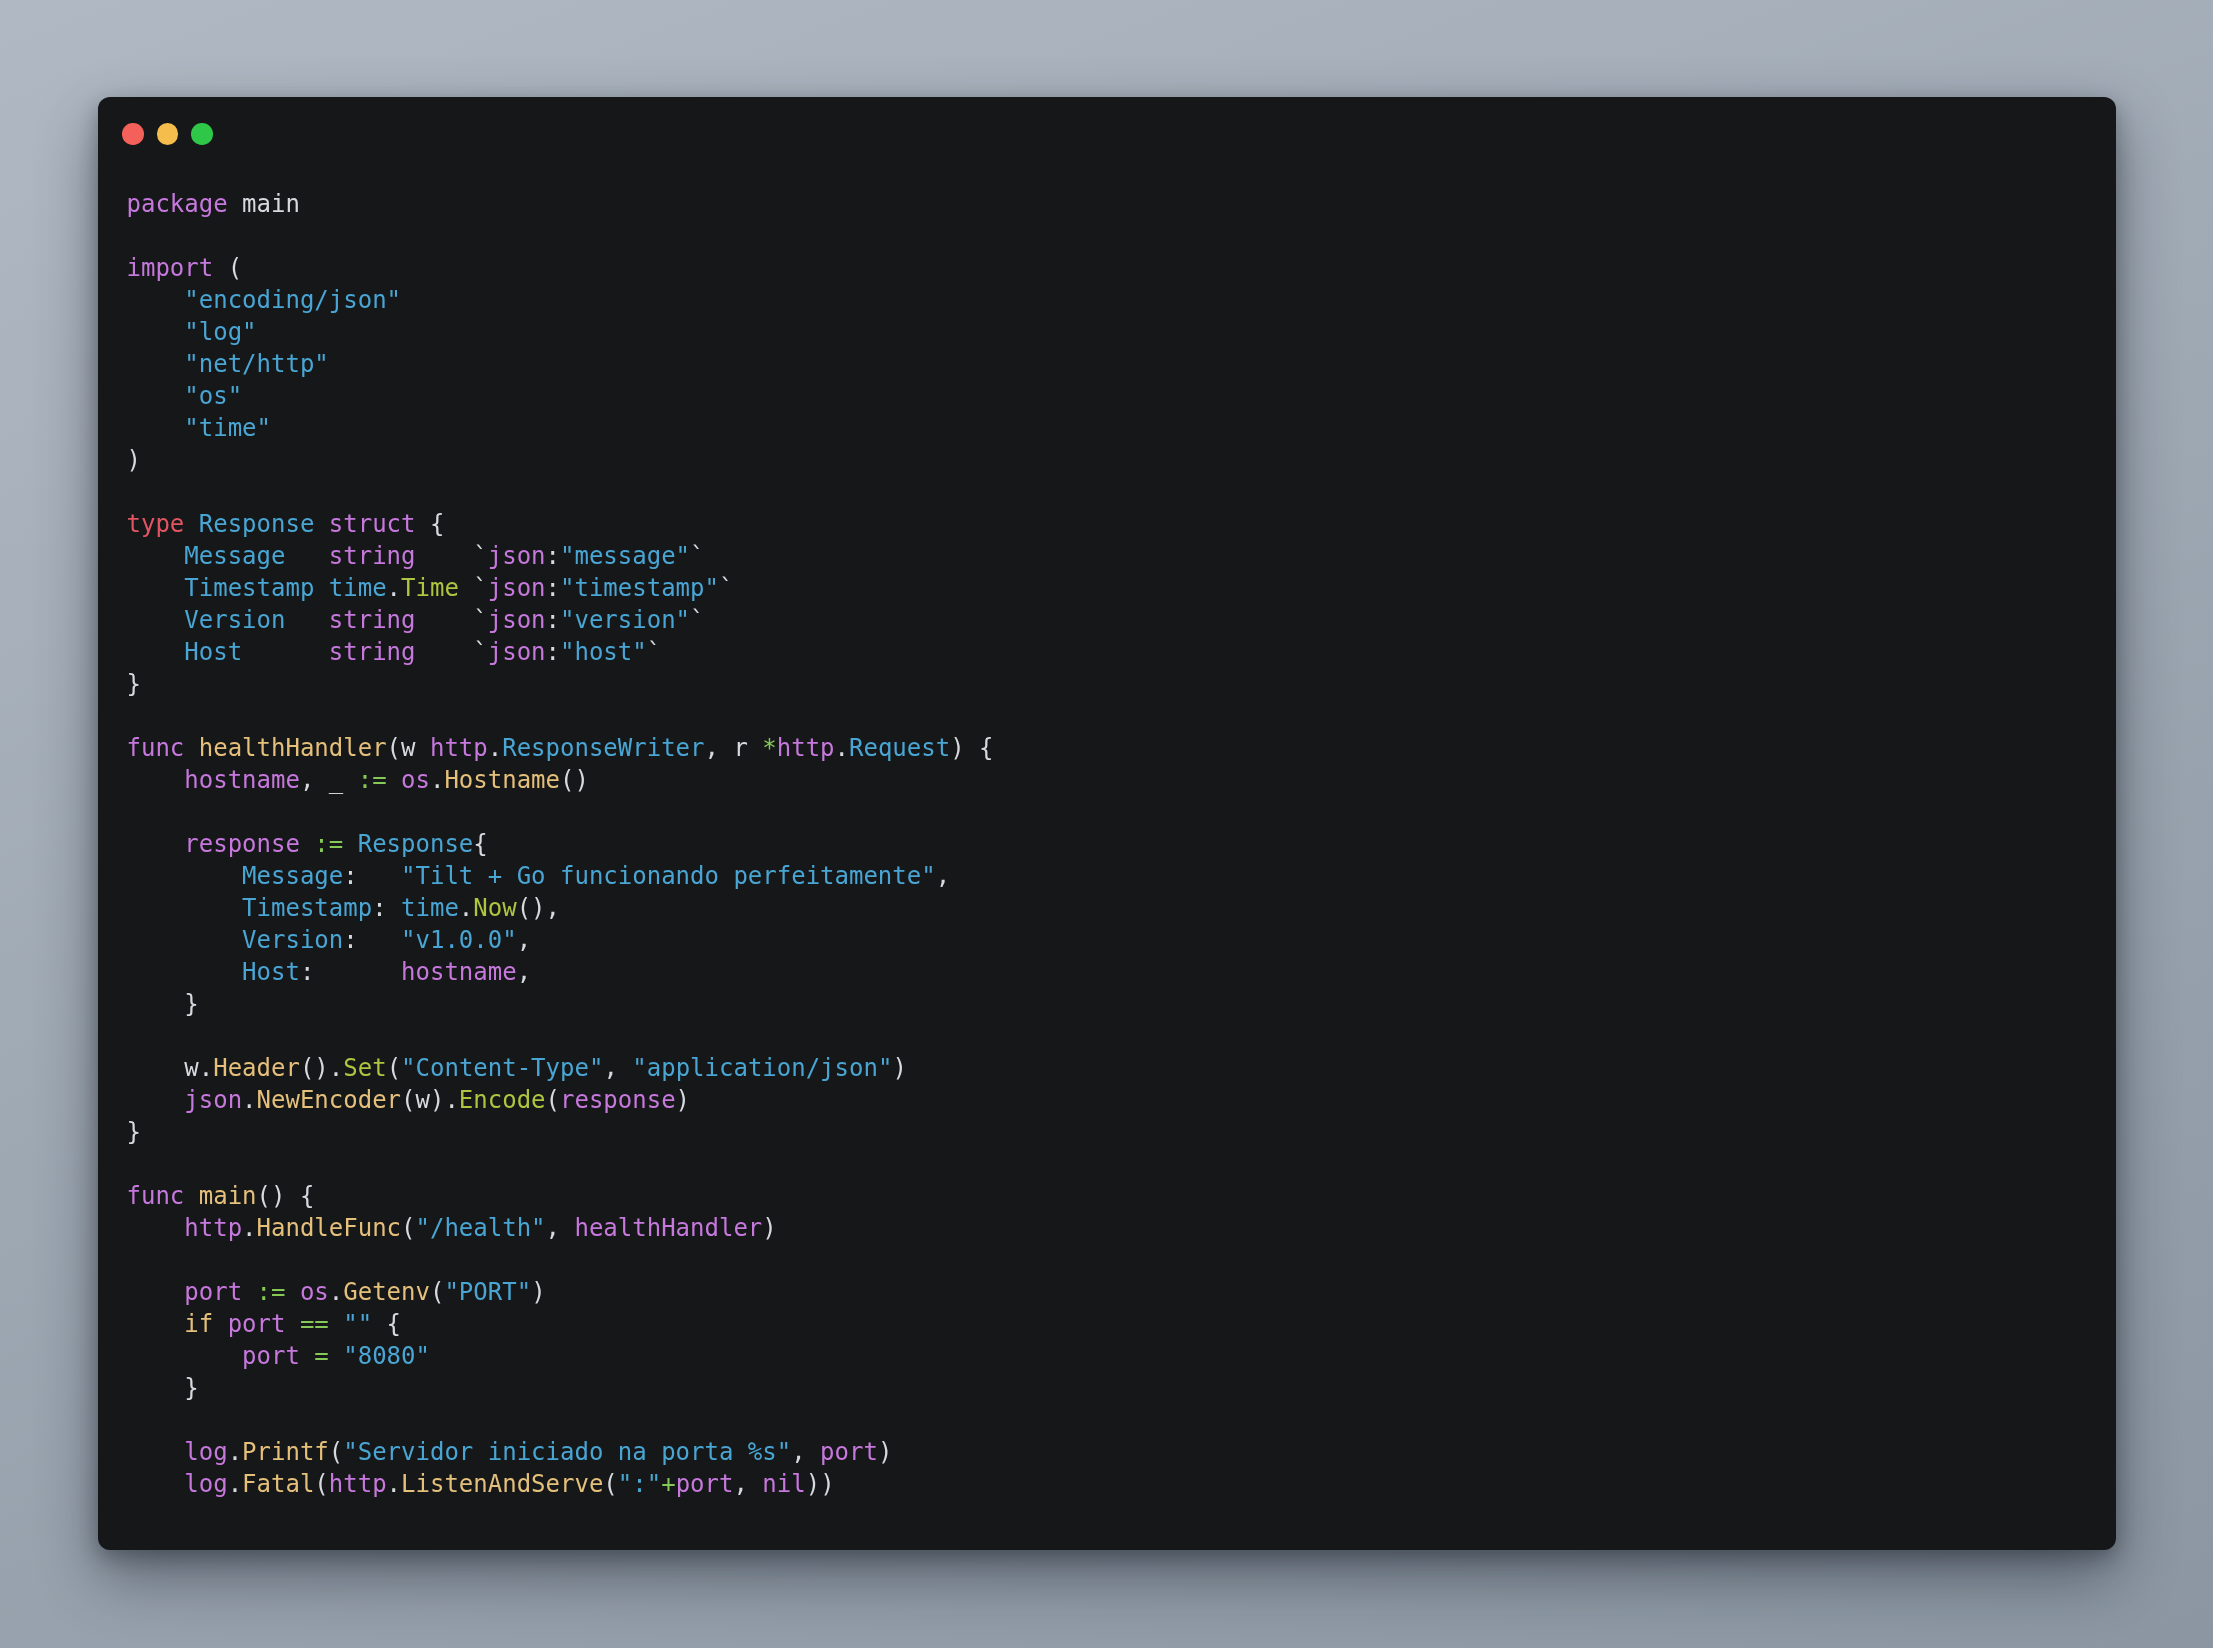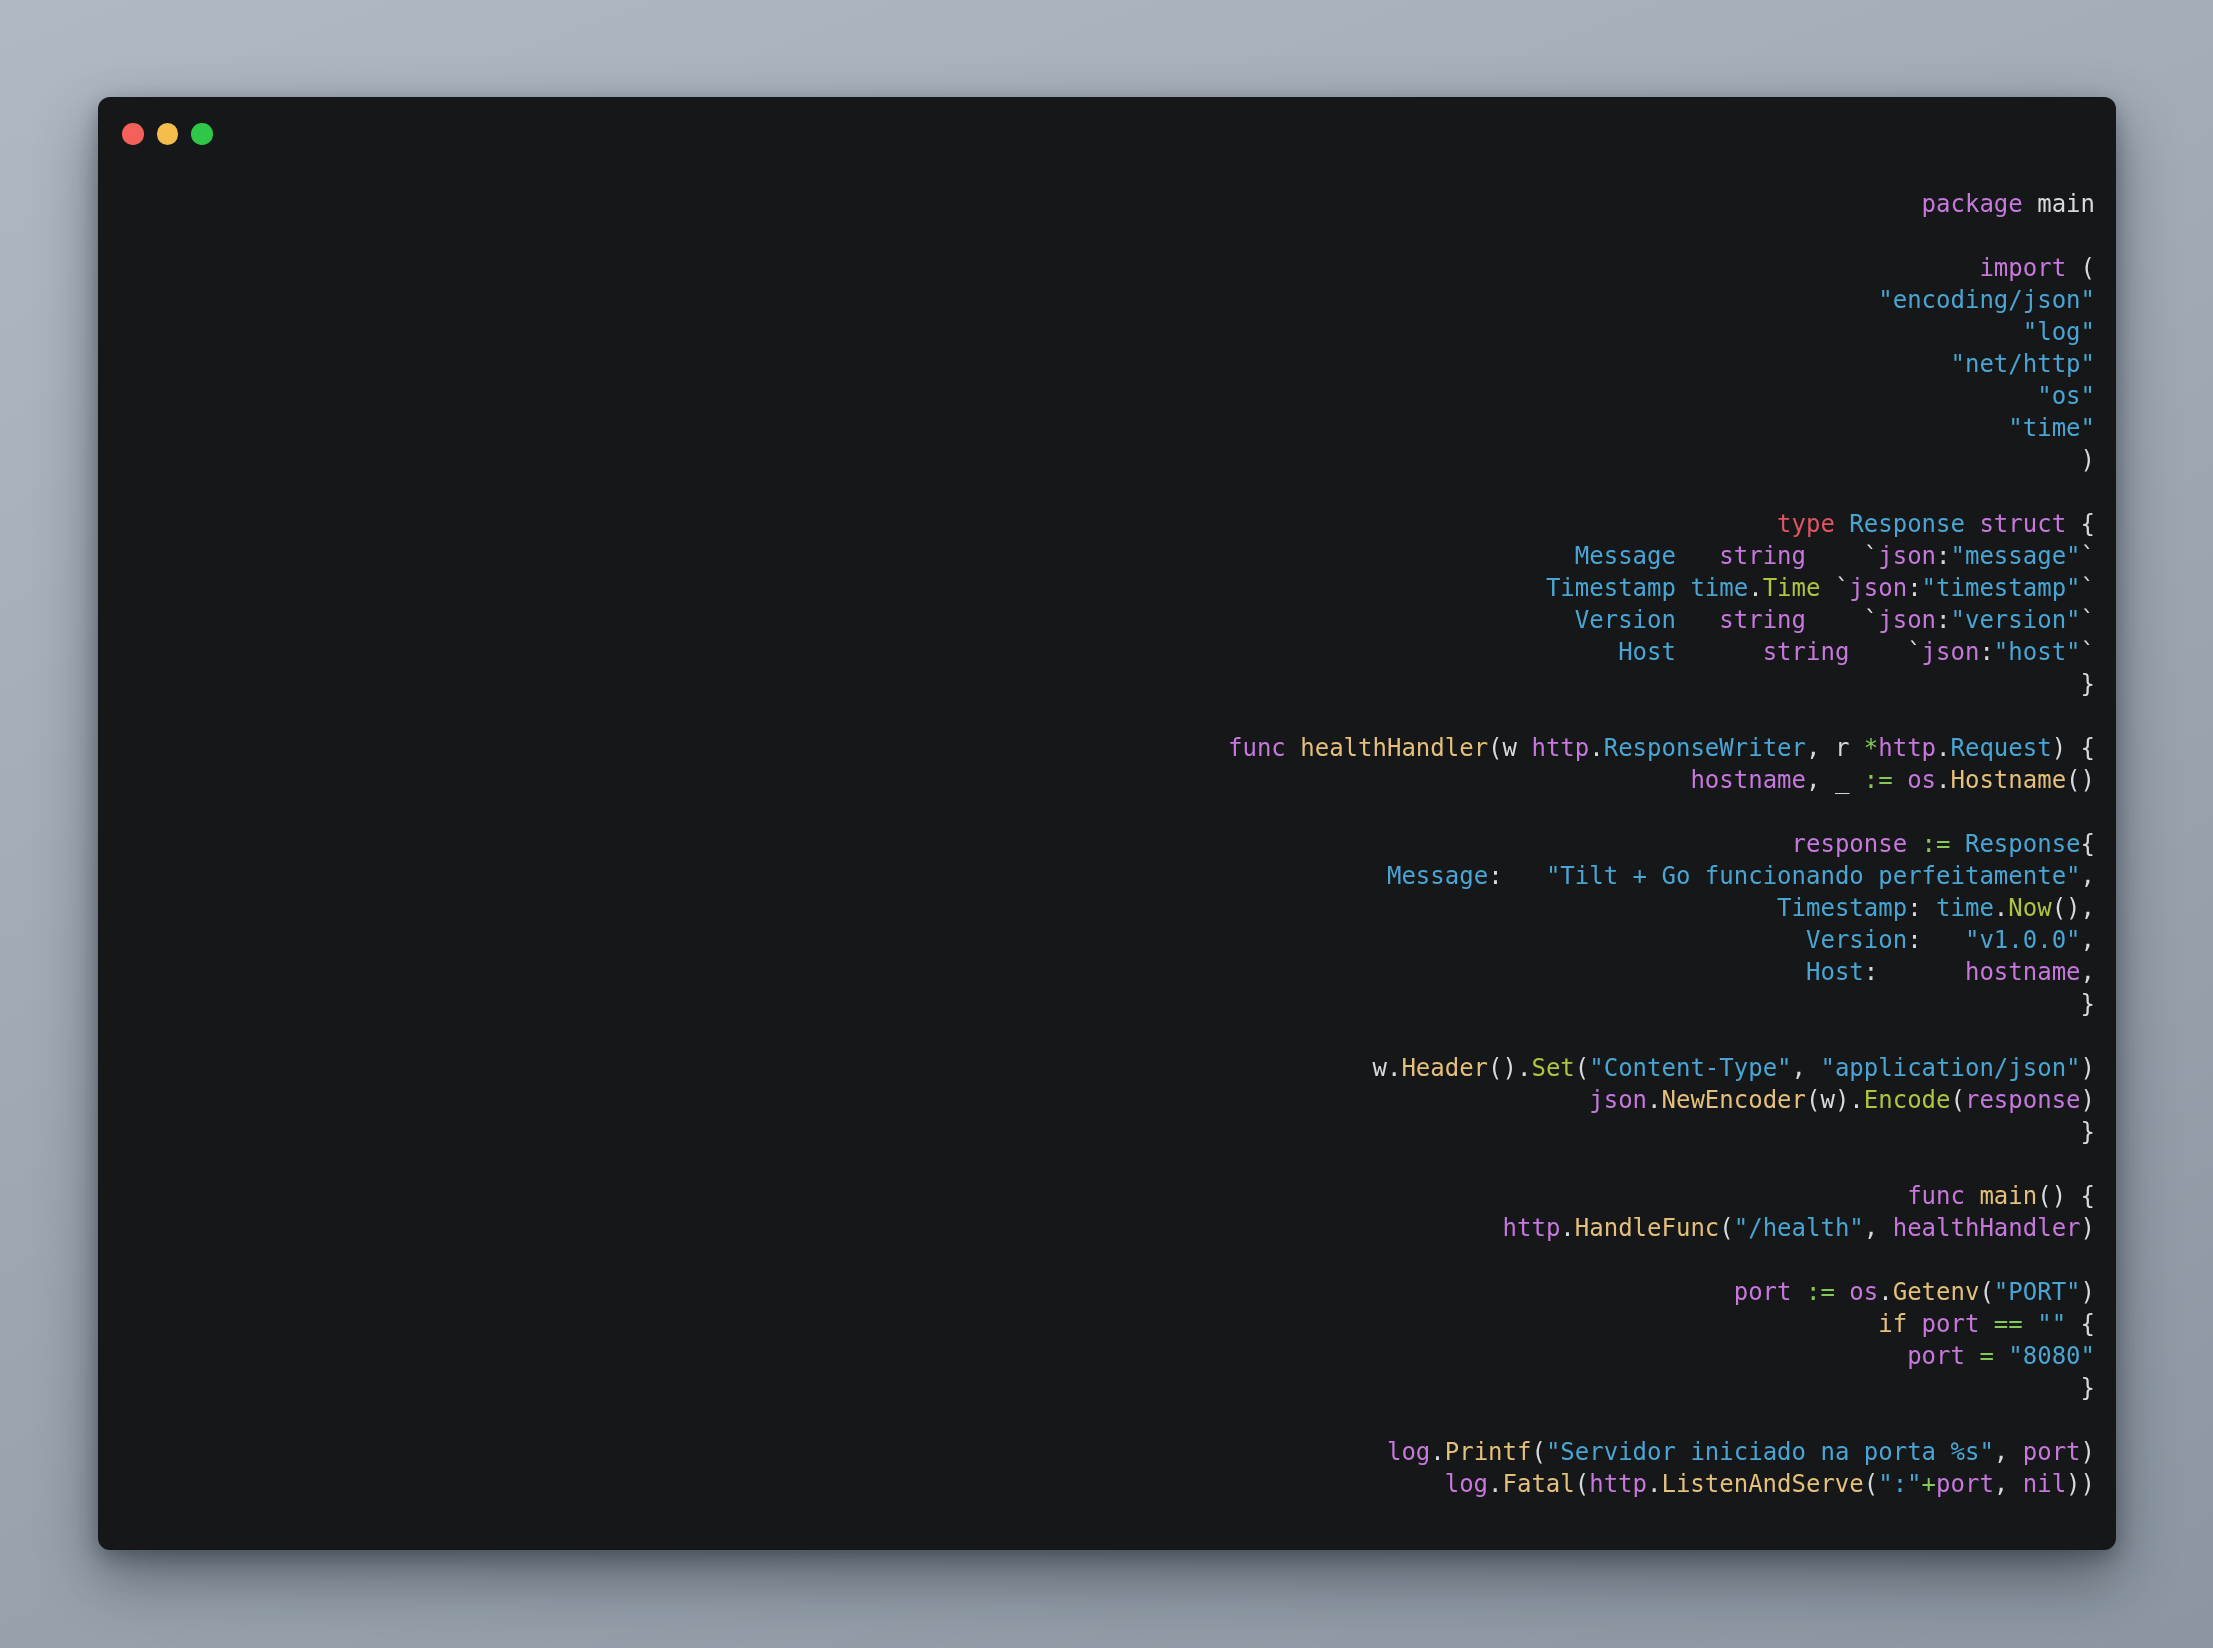--- a/index.html
+++ b/index.html
@@ -43,21 +43,21 @@
     font-family: "DejaVu Sans Mono", "Liberation Mono", monospace;
     font-size: 24px;
     line-height: 32px;
     white-space: pre;
   }
   .line { height: 32px; }
 </style>
 </head>
 <body>
 
-<div class="desktop" style="background: linear-gradient(160deg, rgb(176, 185, 195) 0%, rgb(139, 150, 162) 100%); text-align: right;">
+<div class="desktop" style="background: linear-gradient(160deg, rgb(176, 185, 195) 0%, rgb(139, 150, 162) 100%);">
   <div class="window" style="background: rgb(22, 23, 25);">
     <div class="titlebar">
       <span class="dot" style="background: rgb(244, 96, 90);"></span>
       <span class="dot" style="background: rgb(245, 189, 76);"></span>
       <span class="dot" style="background: rgb(46, 199, 72);"></span>
     </div>
     <pre class="code"><div class="line"><span style="color: rgb(198, 120, 221);">package</span><span style="color: rgb(214, 218, 222);"> main</span></div><div class="line">&nbsp;</div><div class="line"><span style="color: rgb(198, 120, 221);">import</span><span style="color: rgb(214, 218, 222);"> (</span></div><div class="line"><span style="color: rgb(214, 218, 222);">    </span><span style="color: rgb(73, 166, 212);">"encoding/json"</span></div><div class="line"><span style="color: rgb(214, 218, 222);">    </span><span style="color: rgb(73, 166, 212);">"log"</span></div><div class="line"><span style="color: rgb(214, 218, 222);">    </span><span style="color: rgb(73, 166, 212);">"net/http"</span></div><div class="line"><span style="color: rgb(214, 218, 222);">    </span><span style="color: rgb(73, 166, 212);">"os"</span></div><div class="line"><span style="color: rgb(214, 218, 222);">    </span><span style="color: rgb(73, 166, 212);">"time"</span></div><div class="line"><span style="color: rgb(214, 218, 222);">)</span></div><div class="line">&nbsp;</div><div class="line"><span style="color: rgb(224, 85, 97);">type</span><span style="color: rgb(214, 218, 222);"> </span><span style="color: rgb(73, 166, 212);">Response</span><span style="color: rgb(214, 218, 222);"> </span><span style="color: rgb(198, 120, 221);">struct</span><span style="color: rgb(214, 218, 222);"> {</span></div><div class="line"><span style="color: rgb(214, 218, 222);">    </span><span style="color: rgb(73, 166, 212);">Message</span><span style="color: rgb(214, 218, 222);">   </span><span style="color: rgb(198, 120, 221);">string</span><span style="color: rgb(214, 218, 222);">    `</span><span style="color: rgb(198, 120, 221);">json</span><span style="color: rgb(214, 218, 222);">:</span><span style="color: rgb(73, 166, 212);">"message"</span><span style="color: rgb(214, 218, 222);">`</span></div><div class="line"><span style="color: rgb(214, 218, 222);">    </span><span style="color: rgb(73, 166, 212);">Timestamp</span><span style="color: rgb(214, 218, 222);"> </span><span style="color: rgb(73, 166, 212);">time</span><span style="color: rgb(214, 218, 222);">.</span><span style="color: rgb(173, 197, 63);">Time</span><span style="color: rgb(214, 218, 222);"> `</span><span style="color: rgb(198, 120, 221);">json</span><span style="color: rgb(214, 218, 222);">:</span><span style="color: rgb(73, 166, 212);">"timestamp"</span><span style="color: rgb(214, 218, 222);">`</span></div><div class="line"><span style="color: rgb(214, 218, 222);">    </span><span style="color: rgb(73, 166, 212);">Version</span><span style="color: rgb(214, 218, 222);">   </span><span style="color: rgb(198, 120, 221);">string</span><span style="color: rgb(214, 218, 222);">    `</span><span style="color: rgb(198, 120, 221);">json</span><span style="color: rgb(214, 218, 222);">:</span><span style="color: rgb(73, 166, 212);">"version"</span><span style="color: rgb(214, 218, 222);">`</span></div><div class="line"><span style="color: rgb(214, 218, 222);">    </span><span style="color: rgb(73, 166, 212);">Host</span><span style="color: rgb(214, 218, 222);">      </span><span style="color: rgb(198, 120, 221);">string</span><span style="color: rgb(214, 218, 222);">    `</span><span style="color: rgb(198, 120, 221);">json</span><span style="color: rgb(214, 218, 222);">:</span><span style="color: rgb(73, 166, 212);">"host"</span><span style="color: rgb(214, 218, 222);">`</span></div><div class="line"><span style="color: rgb(214, 218, 222);">}</span></div><div class="line">&nbsp;</div><div class="line"><span style="color: rgb(198, 120, 221);">func</span><span style="color: rgb(214, 218, 222);"> </span><span style="color: rgb(229, 192, 123);">healthHandler</span><span style="color: rgb(214, 218, 222);">(w </span><span style="color: rgb(198, 120, 221);">http</span><span style="color: rgb(214, 218, 222);">.</span><span style="color: rgb(73, 166, 212);">ResponseWriter</span><span style="color: rgb(214, 218, 222);">, r </span><span style="color: rgb(133, 201, 87);">*</span><span style="color: rgb(198, 120, 221);">http</span><span style="color: rgb(214, 218, 222);">.</span><span style="color: rgb(73, 166, 212);">Request</span><span style="color: rgb(214, 218, 222);">) {</span></div><div class="line"><span style="color: rgb(214, 218, 222);">    </span><span style="color: rgb(198, 120, 221);">hostname</span><span style="color: rgb(214, 218, 222);">, _ </span><span style="color: rgb(133, 201, 87);">:=</span><span style="color: rgb(214, 218, 222);"> </span><span style="color: rgb(198, 120, 221);">os</span><span style="color: rgb(214, 218, 222);">.</span><span style="color: rgb(229, 192, 123);">Hostname</span><span style="color: rgb(214, 218, 222);">()</span></div><div class="line">&nbsp;</div><div class="line"><span style="color: rgb(214, 218, 222);">    </span><span style="color: rgb(198, 120, 221);">response</span><span style="color: rgb(214, 218, 222);"> </span><span style="color: rgb(133, 201, 87);">:=</span><span style="color: rgb(214, 218, 222);"> </span><span style="color: rgb(73, 166, 212);">Response</span><span style="color: rgb(214, 218, 222);">{</span></div><div class="line"><span style="color: rgb(214, 218, 222);">        </span><span style="color: rgb(73, 166, 212);">Message</span><span style="color: rgb(214, 218, 222);">:   </span><span style="color: rgb(73, 166, 212);">"Tilt + Go funcionando perfeitamente"</span><span style="color: rgb(214, 218, 222);">,</span></div><div class="line"><span style="color: rgb(214, 218, 222);">        </span><span style="color: rgb(73, 166, 212);">Timestamp</span><span style="color: rgb(214, 218, 222);">: </span><span style="color: rgb(73, 166, 212);">time</span><span style="color: rgb(214, 218, 222);">.</span><span style="color: rgb(173, 197, 63);">Now</span><span style="color: rgb(214, 218, 222);">(),</span></div><div class="line"><span style="color: rgb(214, 218, 222);">        </span><span style="color: rgb(73, 166, 212);">Version</span><span style="color: rgb(214, 218, 222);">:   </span><span style="color: rgb(73, 166, 212);">"v1.0.0"</span><span style="color: rgb(214, 218, 222);">,</span></div><div class="line"><span style="color: rgb(214, 218, 222);">        </span><span style="color: rgb(73, 166, 212);">Host</span><span style="color: rgb(214, 218, 222);">:      </span><span style="color: rgb(198, 120, 221);">hostname</span><span style="color: rgb(214, 218, 222);">,</span></div><div class="line"><span style="color: rgb(214, 218, 222);">    }</span></div><div class="line">&nbsp;</div><div class="line"><span style="color: rgb(214, 218, 222);">    w.</span><span style="color: rgb(229, 192, 123);">Header</span><span style="color: rgb(214, 218, 222);">().</span><span style="color: rgb(173, 197, 63);">Set</span><span style="color: rgb(214, 218, 222);">(</span><span style="color: rgb(73, 166, 212);">"Content-Type"</span><span style="color: rgb(214, 218, 222);">, </span><span style="color: rgb(73, 166, 212);">"application/json"</span><span style="color: rgb(214, 218, 222);">)</span></div><div class="line"><span style="color: rgb(214, 218, 222);">    </span><span style="color: rgb(198, 120, 221);">json</span><span style="color: rgb(214, 218, 222);">.</span><span style="color: rgb(229, 192, 123);">NewEncoder</span><span style="color: rgb(214, 218, 222);">(w).</span><span style="color: rgb(173, 197, 63);">Encode</span><span style="color: rgb(214, 218, 222);">(</span><span style="color: rgb(198, 120, 221);">response</span><span style="color: rgb(214, 218, 222);">)</span></div><div class="line"><span style="color: rgb(214, 218, 222);">}</span></div><div class="line">&nbsp;</div><div class="line"><span style="color: rgb(198, 120, 221);">func</span><span style="color: rgb(214, 218, 222);"> </span><span style="color: rgb(229, 192, 123);">main</span><span style="color: rgb(214, 218, 222);">() {</span></div><div class="line"><span style="color: rgb(214, 218, 222);">    </span><span style="color: rgb(198, 120, 221);">http</span><span style="color: rgb(214, 218, 222);">.</span><span style="color: rgb(229, 192, 123);">HandleFunc</span><span style="color: rgb(214, 218, 222);">(</span><span style="color: rgb(73, 166, 212);">"/health"</span><span style="color: rgb(214, 218, 222);">, </span><span style="color: rgb(198, 120, 221);">healthHandler</span><span style="color: rgb(214, 218, 222);">)</span></div><div class="line">&nbsp;</div><div class="line"><span style="color: rgb(214, 218, 222);">    </span><span style="color: rgb(198, 120, 221);">port</span><span style="color: rgb(214, 218, 222);"> </span><span style="color: rgb(133, 201, 87);">:=</span><span style="color: rgb(214, 218, 222);"> </span><span style="color: rgb(198, 120, 221);">os</span><span style="color: rgb(214, 218, 222);">.</span><span style="color: rgb(229, 192, 123);">Getenv</span><span style="color: rgb(214, 218, 222);">(</span><span style="color: rgb(73, 166, 212);">"PORT"</span><span style="color: rgb(214, 218, 222);">)</span></div><div class="line"><span style="color: rgb(214, 218, 222);">    </span><span style="color: rgb(229, 192, 123);">if</span><span style="color: rgb(214, 218, 222);"> </span><span style="color: rgb(198, 120, 221);">port</span><span style="color: rgb(214, 218, 222);"> </span><span style="color: rgb(133, 201, 87);">==</span><span style="color: rgb(214, 218, 222);"> </span><span style="color: rgb(73, 166, 212);">""</span><span style="color: rgb(214, 218, 222);"> {</span></div><div class="line"><span style="color: rgb(214, 218, 222);">        </span><span style="color: rgb(198, 120, 221);">port</span><span style="color: rgb(214, 218, 222);"> </span><span style="color: rgb(133, 201, 87);">=</span><span style="color: rgb(214, 218, 222);"> </span><span style="color: rgb(73, 166, 212);">"8080"</span></div><div class="line"><span style="color: rgb(214, 218, 222);">    }</span></div><div class="line">&nbsp;</div><div class="line"><span style="color: rgb(214, 218, 222);">    </span><span style="color: rgb(198, 120, 221);">log</span><span style="color: rgb(214, 218, 222);">.</span><span style="color: rgb(229, 192, 123);">Printf</span><span style="color: rgb(214, 218, 222);">(</span><span style="color: rgb(73, 166, 212);">"Servidor iniciado na porta %s"</span><span style="color: rgb(214, 218, 222);">, </span><span style="color: rgb(198, 120, 221);">port</span><span style="color: rgb(214, 218, 222);">)</span></div><div class="line"><span style="color: rgb(214, 218, 222);">    </span><span style="color: rgb(198, 120, 221);">log</span><span style="color: rgb(214, 218, 222);">.</span><span style="color: rgb(229, 192, 123);">Fatal</span><span style="color: rgb(214, 218, 222);">(</span><span style="color: rgb(198, 120, 221);">http</span><span style="color: rgb(214, 218, 222);">.</span><span style="color: rgb(229, 192, 123);">ListenAndServe</span><span style="color: rgb(214, 218, 222);">(</span><span style="color: rgb(73, 166, 212);">":"</span><span style="color: rgb(133, 201, 87);">+</span><span style="color: rgb(198, 120, 221);">port</span><span style="color: rgb(214, 218, 222);">, </span><span style="color: rgb(198, 120, 221);">nil</span><span style="color: rgb(214, 218, 222);">))</span></div></pre>
   </div>
 </div>
 

